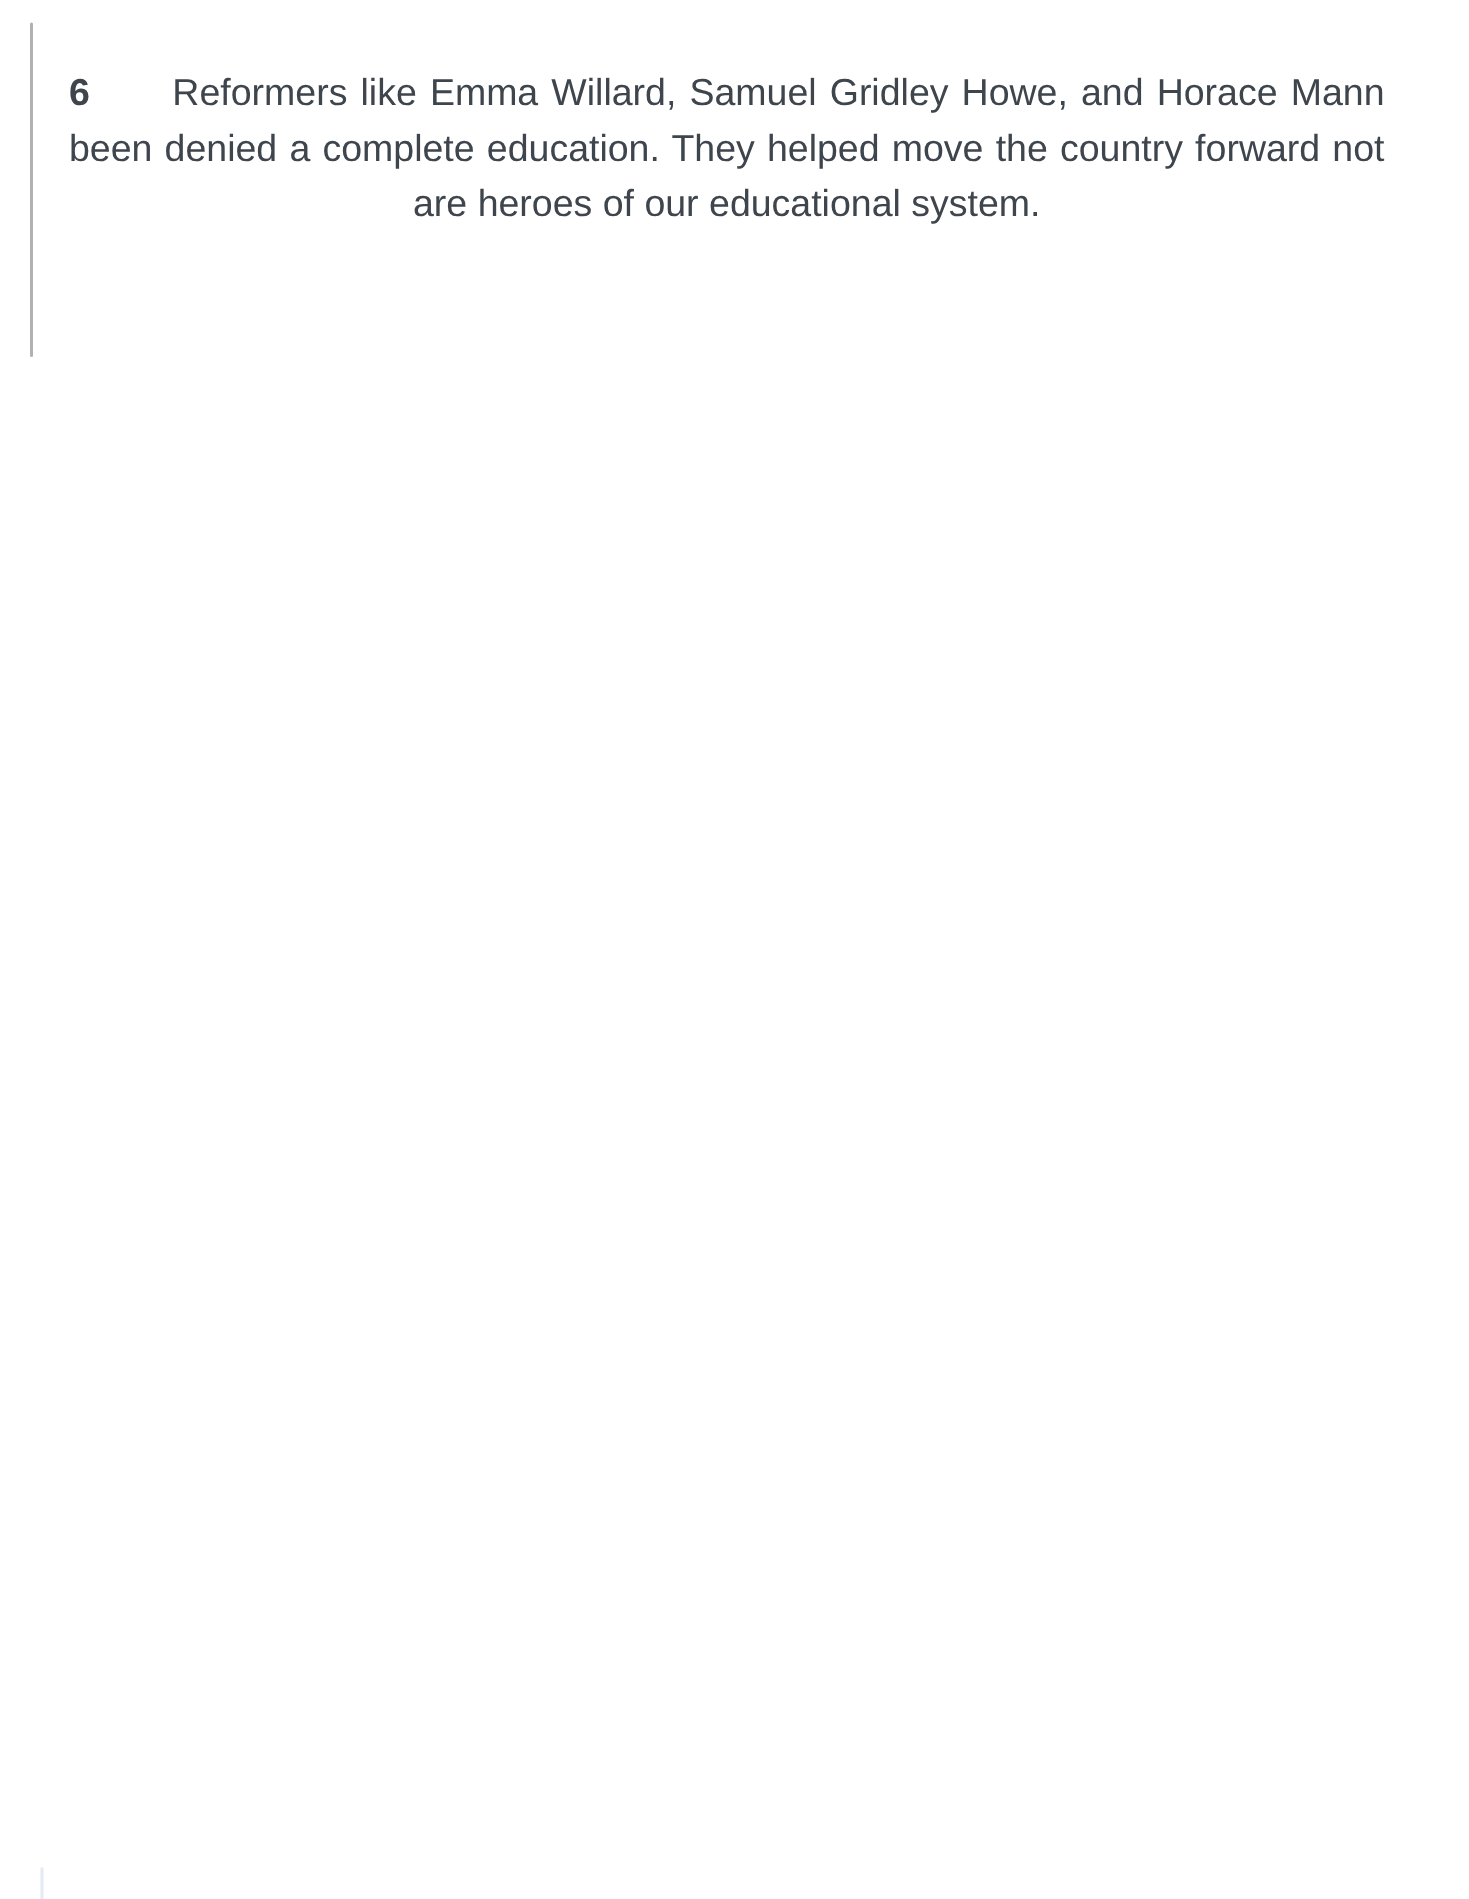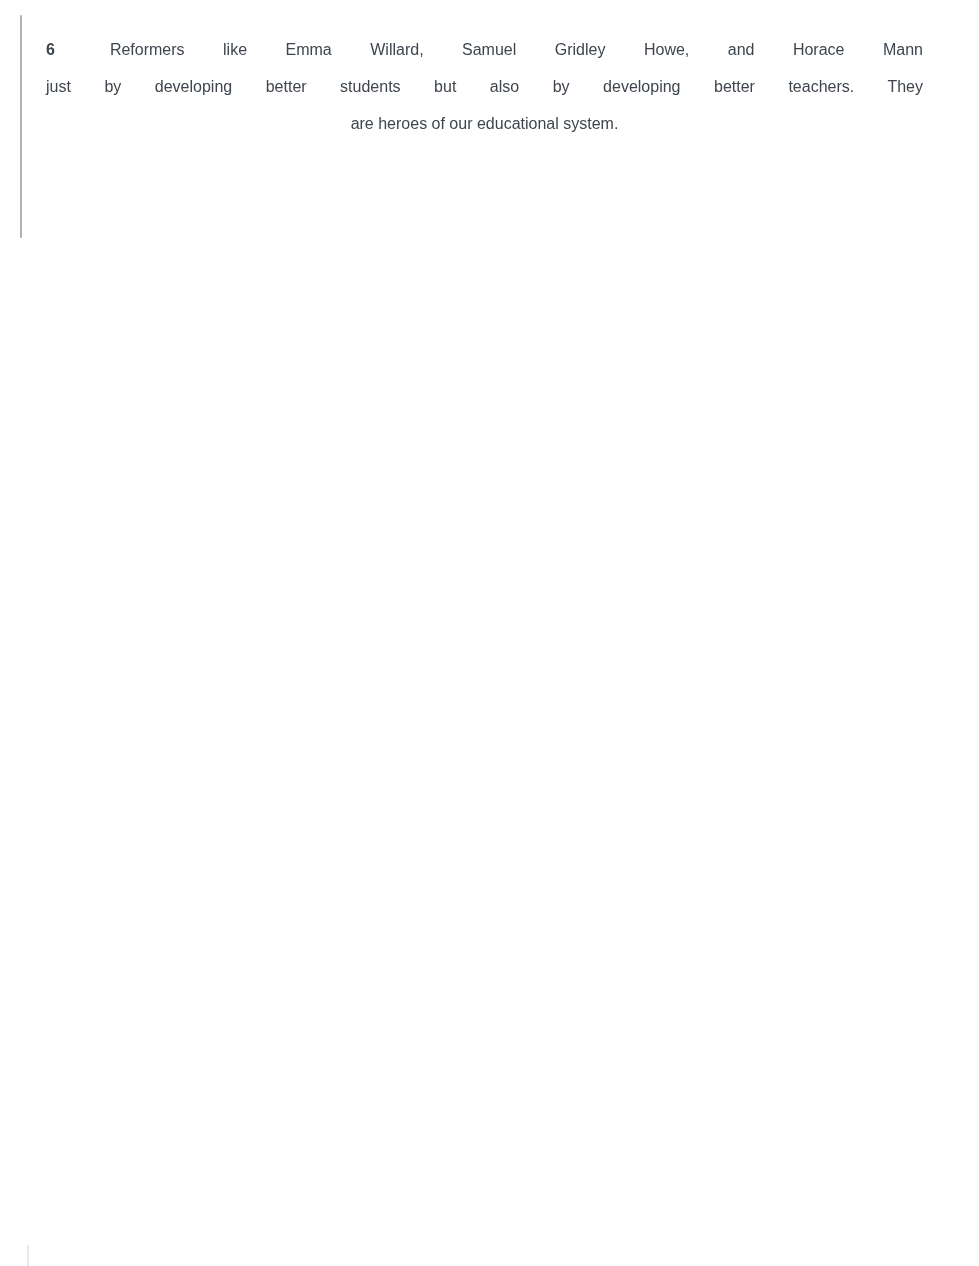--- a/index.html
+++ b/index.html
@@ -28,23 +28,23 @@
     position: absolute;
     left: 27px;
     bottom: 0;
     width: 2px;
     height: 21px;
     background: var(--bottom-rule-peek, #e4eaf2);
   }
   .passage {
     position: absolute;
     left: 46px;
-    top: 31px;
+    top: 44px;
     width: 877px;
-    font-size: 16px;
+    font-size: 25px;
     line-height: 37px;
     color: var(--text, #3e454d);
     letter-spacing: 0;
   }
   .pline {
     white-space: nowrap;
   }
   .pline.pjust {
     text-align: justify;
     text-align-last: justify;
@@ -64,19 +64,19 @@
 </style>
 </head>
 <body>
 
 <div class="screen">
 
   <div class="left-rule"></div>
 
   <div class="passage">
     <div class="pline pjust"><span class="qnum">6</span><span class="tab"></span><span>Reformers like Emma Willard, Samuel Gridley Howe, and Horace Mann</span></div>
-    <div class="pline pjust">just by developing better students but also by developing better teachers. They</div>
+    <div class="pline pjust">been denied a complete education. They helped move the country forward not</div>
     <div class="pline plast">are heroes of our educational system.</div>
   </div>
 
   <div class="bottom-rule-peek"></div>
 
 </div>
 
 </body></html>

